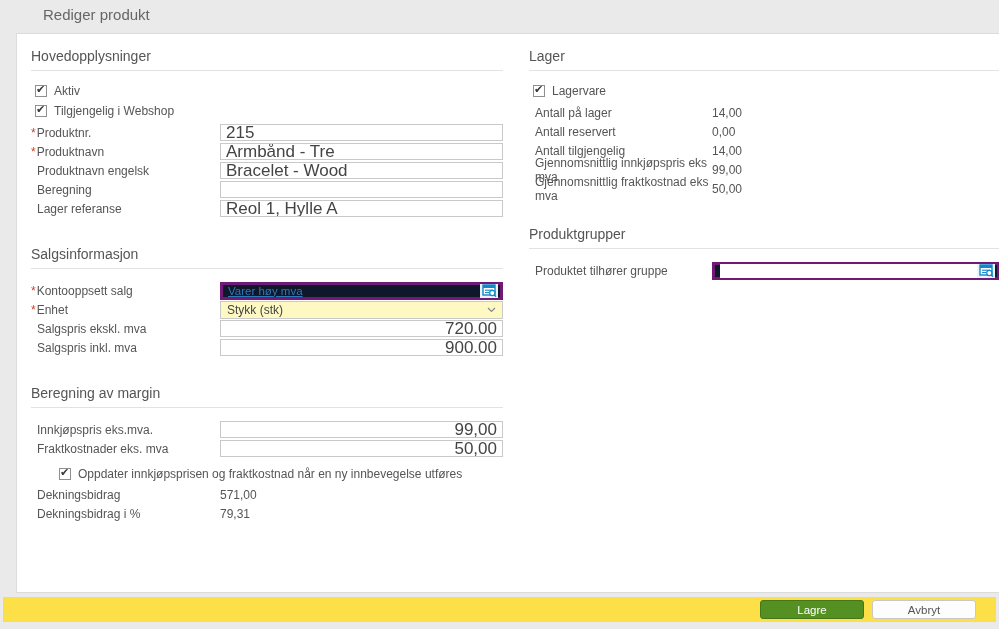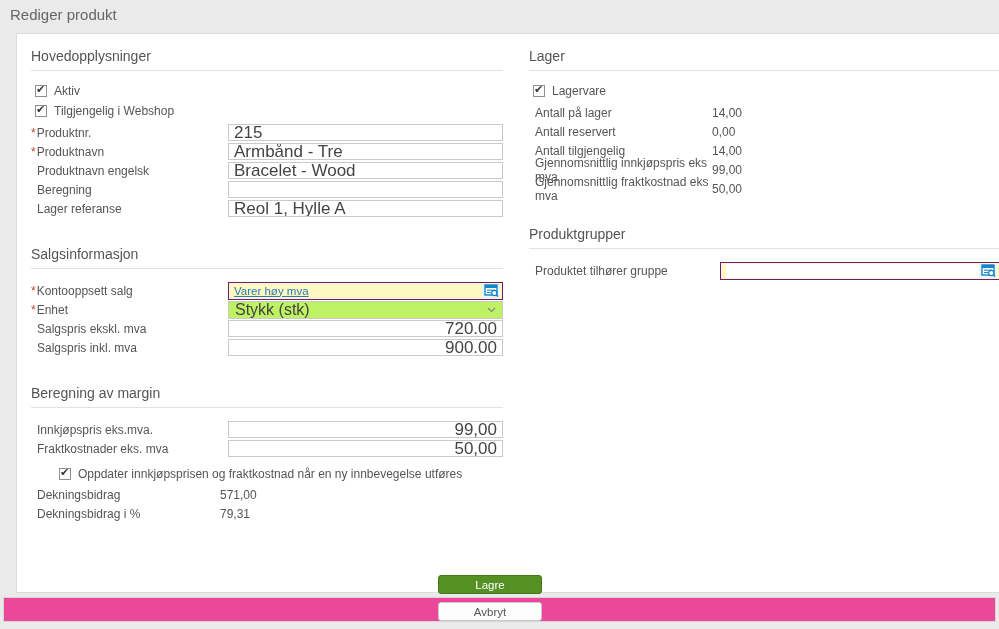--- a/index.html
+++ b/index.html
@@ -4,21 +4,21 @@
 <style>
   * { box-sizing: border-box; }
   html,body { margin:0; padding:0; }
   body {
     width: 999px; height: 629px;
     background: #eaeaea;
     font-family: "Liberation Sans", sans-serif;
     font-size: 12px; color: #555;
     position: relative; overflow: hidden;
   }
-  .app-header { height: 33px; padding: 6px 0 0 10px; }
+  .app-header { height: 33px; padding: 6px 0 0 10px; margin-left: 33px; }
   .app-title { font-size: 15px; color: #666; }
 
   .panel {
     position: absolute; top: 33px; left: 16px;
     width: 990px; height: 560px;
     background: #fff; border: 1px solid #dcdcdc;
   }
   .col-left  { position: absolute; left: 14px; top: 0; width: 472px; }
   .col-right { position: absolute; left: 512px; top: 0; width: 471px; }
 
@@ -35,67 +35,67 @@
     width: 12px; height: 12px; margin: 0 7px 0 0;
     border: 1px solid #8f8f8f; background: #fff; position: relative;
     cursor: pointer; flex: none;
   }
   .cb-row input[type=checkbox]:checked::after {
     content: "\2714"; position: absolute; top: -3px; left: 0px;
     font-size: 11px; color: #3a3a3a;
   }
   .cb-row .cb-label { color: #555; }
 
-  .frow { display: flex; align-items: center; height: 19px; gap: 8px; }
+  .frow { display: flex; align-items: center; height: 19px; }
   .flabel { width: 189px; flex: none; color: #555; padding-left: 6px; }
   .frow.required .flabel { padding-left: 0; }
   .frow.required .flabel::before { content: "*"; color: #c9452c; margin-right: 1px; }
   .col-right .flabel { width: 183px; }
 
   .tinput {
     flex: 1; height: 17px; border: 1px solid #c9c9c9; background: #fff;
     font-family: "Liberation Sans", sans-serif; font-size: 17px; color: #444;
     padding: 0 5px; outline: none; min-width: 0;
   }
   .tinput.num { text-align: right; }
 
   .lookup-field {
-    flex: 1; height: 18px; border: 1px solid #701a75; background: #fef9c3;
+    flex: 1; height: 18px; border: 3px solid #701a75; background: #0f172a;
     display: flex; align-items: center; padding: 0 2px 0 5px; min-width: 0;
   }
   .lookup-field .link {
     color: #2b7bb9; text-decoration: underline; font-size: 11.5px;
     flex: 1; white-space: nowrap; overflow: hidden;
   }
   .lookup-btn {
     width: 18px; height: 14px; flex: none; display: flex;
     align-items: center; justify-content: center;
     background: #eaf4fb; cursor: pointer;
   }
 
   .select-field {
-    flex: 1; height: 18px; border: 1px solid #c9c9c9; background: #bef264;
+    flex: 1; height: 18px; border: 1px solid #c9c9c9; background: #fef9c3;
     display: flex; align-items: center; padding: 0 6px; cursor: pointer;
-    font-size: 16px; color: #444;
+    font-size: 12px; color: #444;
   }
   .select-field .sel-text { flex: 1; }
   .select-field .chev { flex: none; color: #888; }
 
   .ro-row { display: flex; align-items: center; height: 19px; }
   .ro-row .flabel { padding-left: 6px; }
   .ro-val { color: #555; }
 
   .margin-cb { margin: 8px 0 4px 4px; padding-left: 24px; }
 
   .footer {
     position: absolute; left: 3px; bottom: 7px;
     width: 993px; height: 25px;
-    background: #ec4899; border: 1px solid #d6d6d6;
+    background: #fde047; border: 1px solid #d6d6d6;
     display: flex; align-items: center; justify-content: flex-end;
-    gap: 8px; padding-right: 19px; flex-direction: column;
+    gap: 8px; padding-right: 19px;
   }
   .btn {
     width: 104px; height: 19px; font-family: "Liberation Sans", sans-serif;
     font-size: 11.5px; border-radius: 3px; cursor: pointer; line-height: 16px;
   }
   .btn-save { background: #549122; border: 1px solid #44771a; color: #fff; }
   .btn-cancel { background: #fdfdfd; border: 1px solid #c8c8c8; color: #555; }
 
   .mt-sec { margin-top: 14px; }
 </style>

